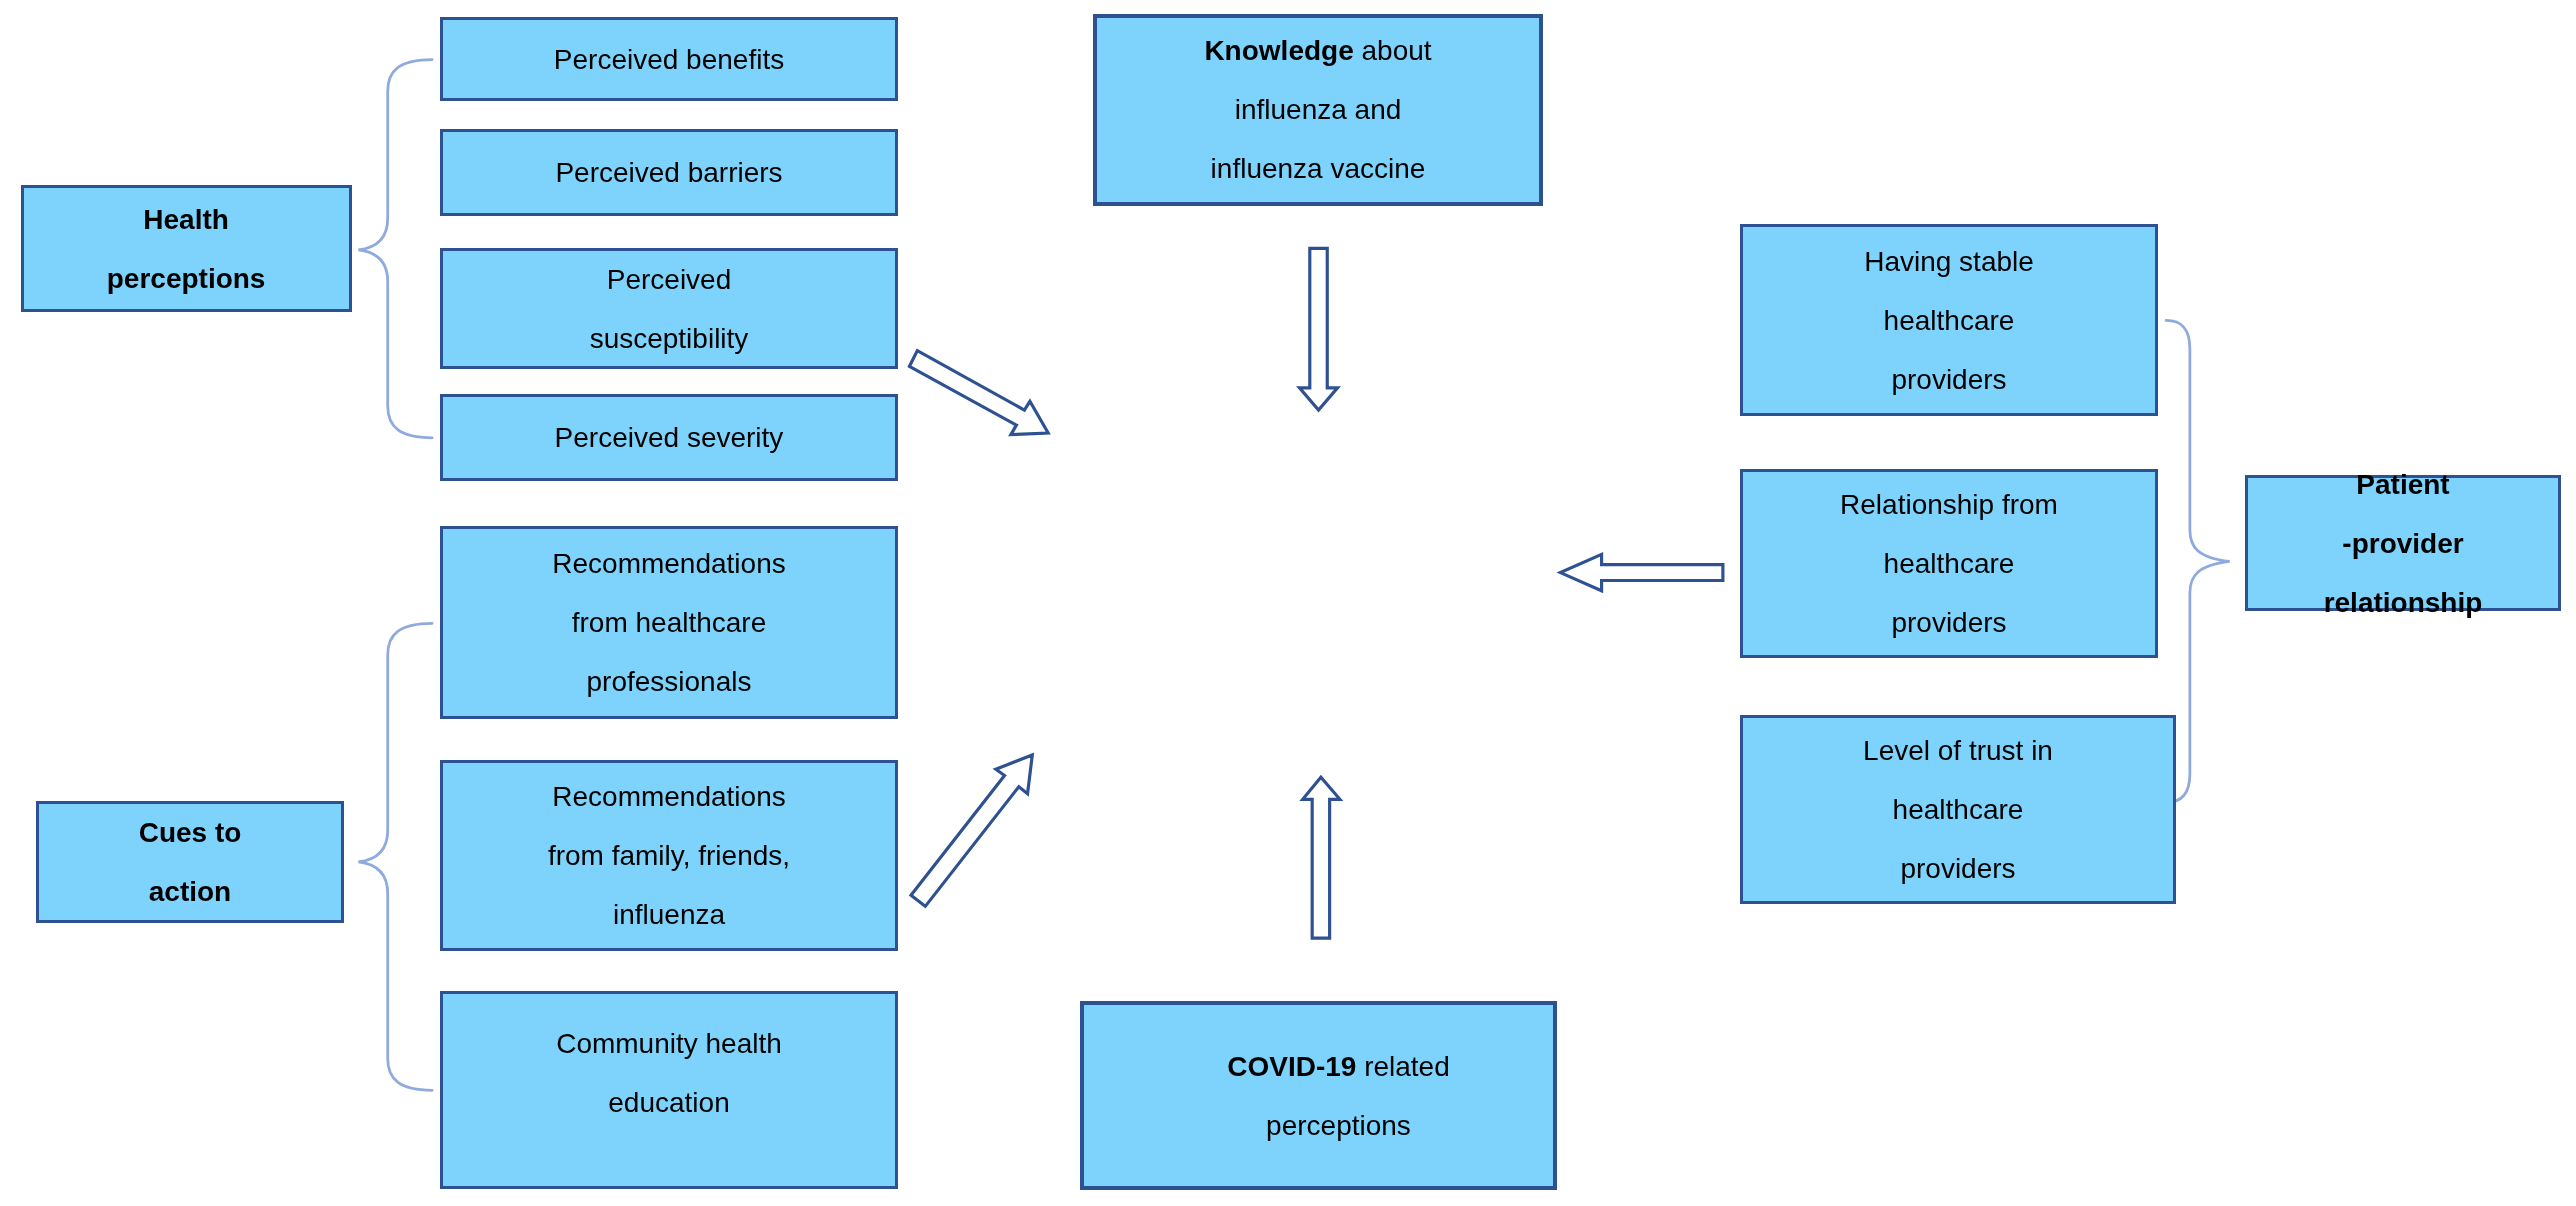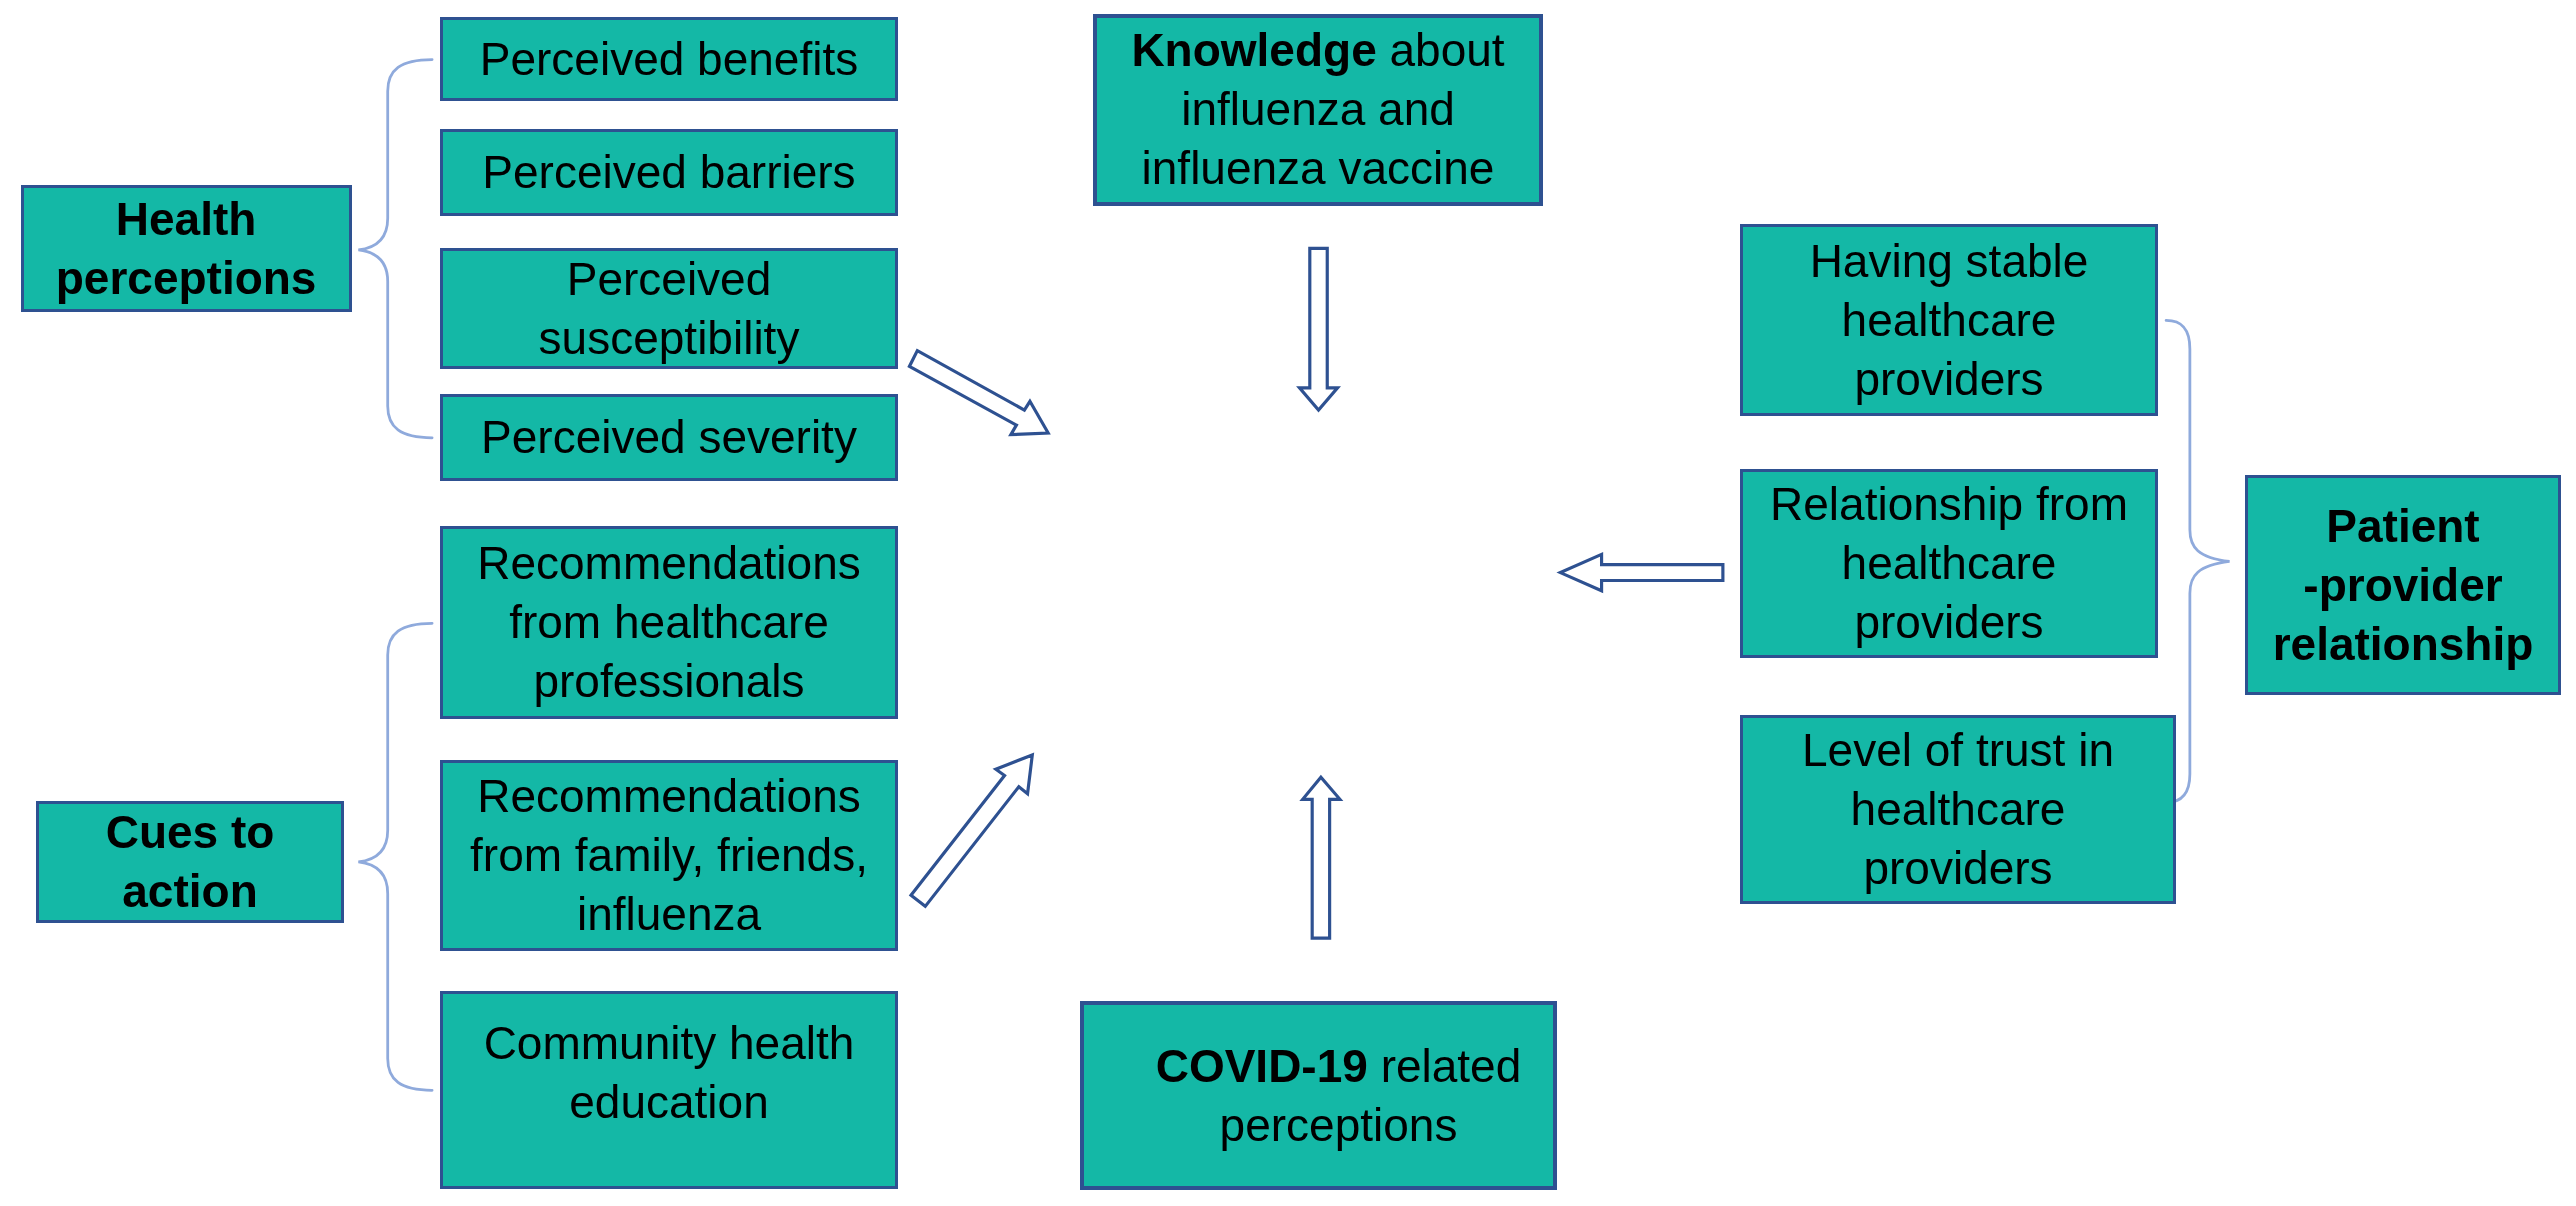--- a/index.html
+++ b/index.html
@@ -8,27 +8,27 @@
     --brace:#8faadc;
     --text:#000000;
     --bg:#ffffff;
   }
   html,body{margin:0;padding:0;background:var(--bg);}
   body{width:2576px;height:1207px;position:relative;font-family:"Liberation Sans",sans-serif;color:var(--text);}
   .canvas{position:absolute;inset:0;width:2576px;height:1207px;overflow:hidden;}
   .box{
     position:absolute;
     border:3.2px solid var(--box-border);
-    background:#14b8a6;
+    background:#7dd3fc;
     display:flex;
     flex-direction:column;
     align-items:center;
     justify-content:center;
     text-align:center;
-    font-size:46px;
+    font-size:28px;
     line-height:59px;
     box-sizing:border-box;
   }
   .box.center-col{border-width:4px;}
   .box.bold{font-weight:700;}
   .line{white-space:nowrap;}
   b{font-weight:700;}
   svg.overlay{position:absolute;left:0;top:0;pointer-events:none;}
   svg .arrow{fill:#ffffff;stroke:var(--arrow);stroke-width:4;stroke-linejoin:miter;}
   svg .brace{fill:none;stroke:var(--brace);stroke-width:3.5;stroke-linecap:round;}
@@ -117,20 +117,20 @@
     <div class="line">Relationship from</div>
     <div class="line">healthcare</div>
     <div class="line">providers</div>
   </div>
   <div class="box" style="left:1740px;top:715px;width:436px;height:189px;">
     <div class="line">Level of trust in</div>
     <div class="line">healthcare</div>
     <div class="line">providers</div>
   </div>
 
-  <div class="box bold" style="left:2245px;top:475px;width:316px;height:220px;">
+  <div class="box bold" style="left:2245px;top:475px;width:316px;height:136px;">
     <div class="line">Patient</div>
     <div class="line">-provider</div>
     <div class="line">relationship</div>
   </div>
 
 </div>
 
 
 </body></html>

